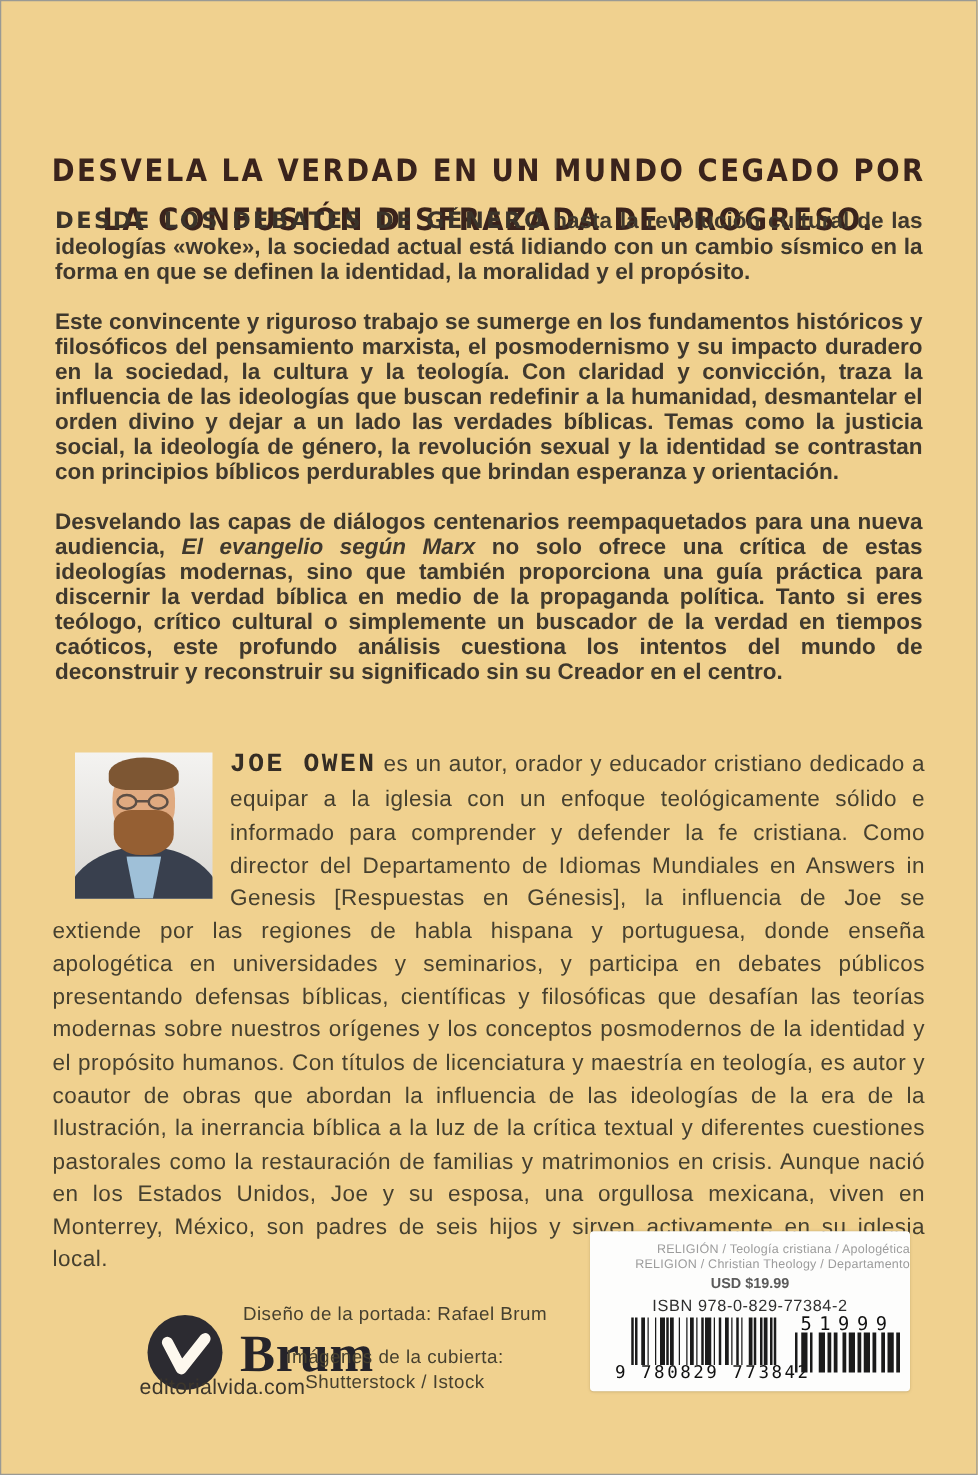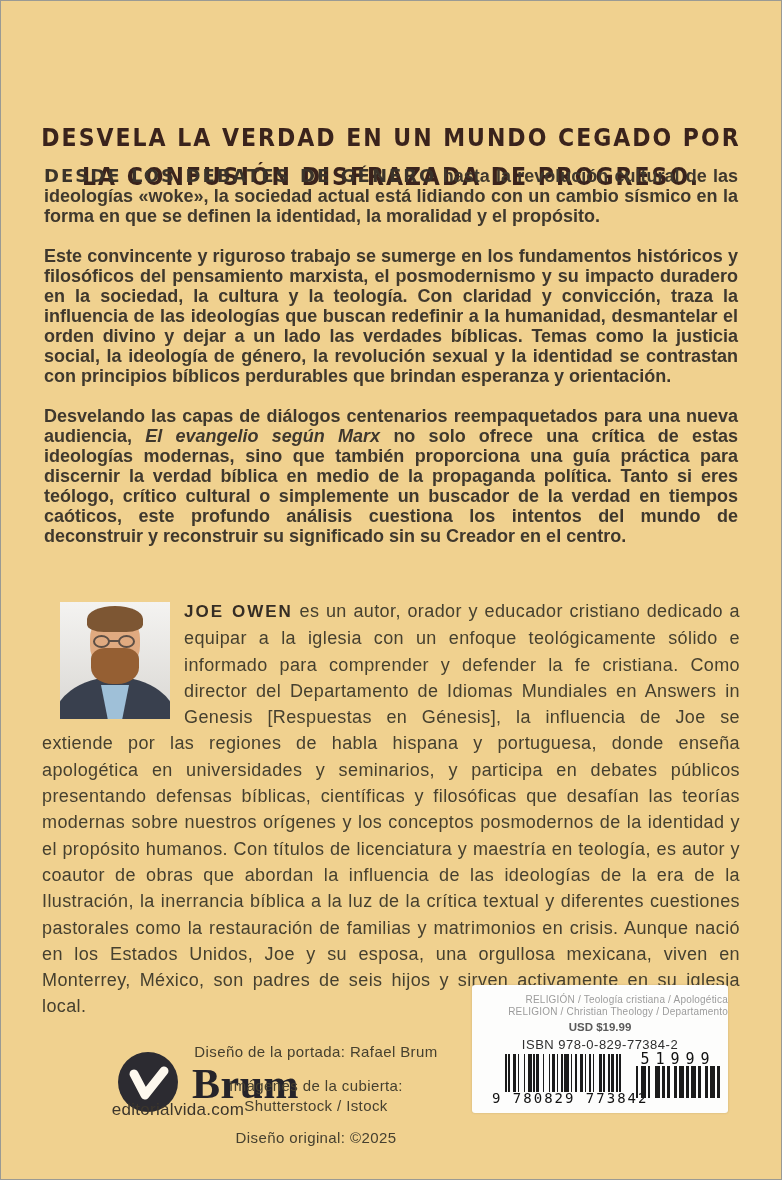--- a/index.html
+++ b/index.html
@@ -39,22 +39,22 @@
   }
   .book-title-italic { font-style:italic; }
   
   .author {
     position:absolute; top:598px; left:42px; width:698px;
     font-size:18px; font-weight:400; line-height:26.3px;
     letter-spacing:0.4px;
     text-align:justify; color:#46402f;
   }
   .author-name {
-    font-family:Liberation Sans, sans-serif;
-    font-weight:800; letter-spacing:2px; font-size:17px; color:#352d24;
+    font-family:Liberation Mono, monospace;
+    font-weight:800; letter-spacing:2px; font-size:21px; color:#352d24;
   }
   .photo {
     float:left;
     width:110px; height:117px;
     margin:4px 14px 8px 18px;
     position:relative; overflow:hidden;
     background:linear-gradient(#f4f3f1, #d9d7d3);
   }
   .photo .suit   { position:absolute; bottom:-10px; left:-8px; width:126px; height:52px;
                    background:#39404e; border-radius:55% 55% 0 0 / 100% 100% 0 0; z-index:2; }
@@ -158,21 +158,20 @@
     </svg>
   </div>
   <div class="logo-wordmark">Brum</div>
 </div>
 <div class="website">editorialvida.com</div>
 
 <div class="credits">
   <div class="cr1">Diseño de la portada: Rafael Brum</div>
   <div>Imágenes de la cubierta:</div>
   <div>Shutterstock / Istock</div>
-  <div class="cr4">Diseño original: ©2025</div>
 </div>
 
 <div class="barcode-box">
   <div class="bc-cat es">RELIGIÓN / Teología cristiana / Apologética</div>
   <div class="bc-cat en">RELIGION / Christian Theology / Departamento</div>
   <div class="bc-price">USD $19.99</div>
   <div class="bc-isbn">ISBN 978-0-829-77384-2</div>
   <div class="ean-bars">
       <div class="bar" style="width: 1.56757px;"></div>
       <div class="gap" style="width: 1.56757px;"></div>

